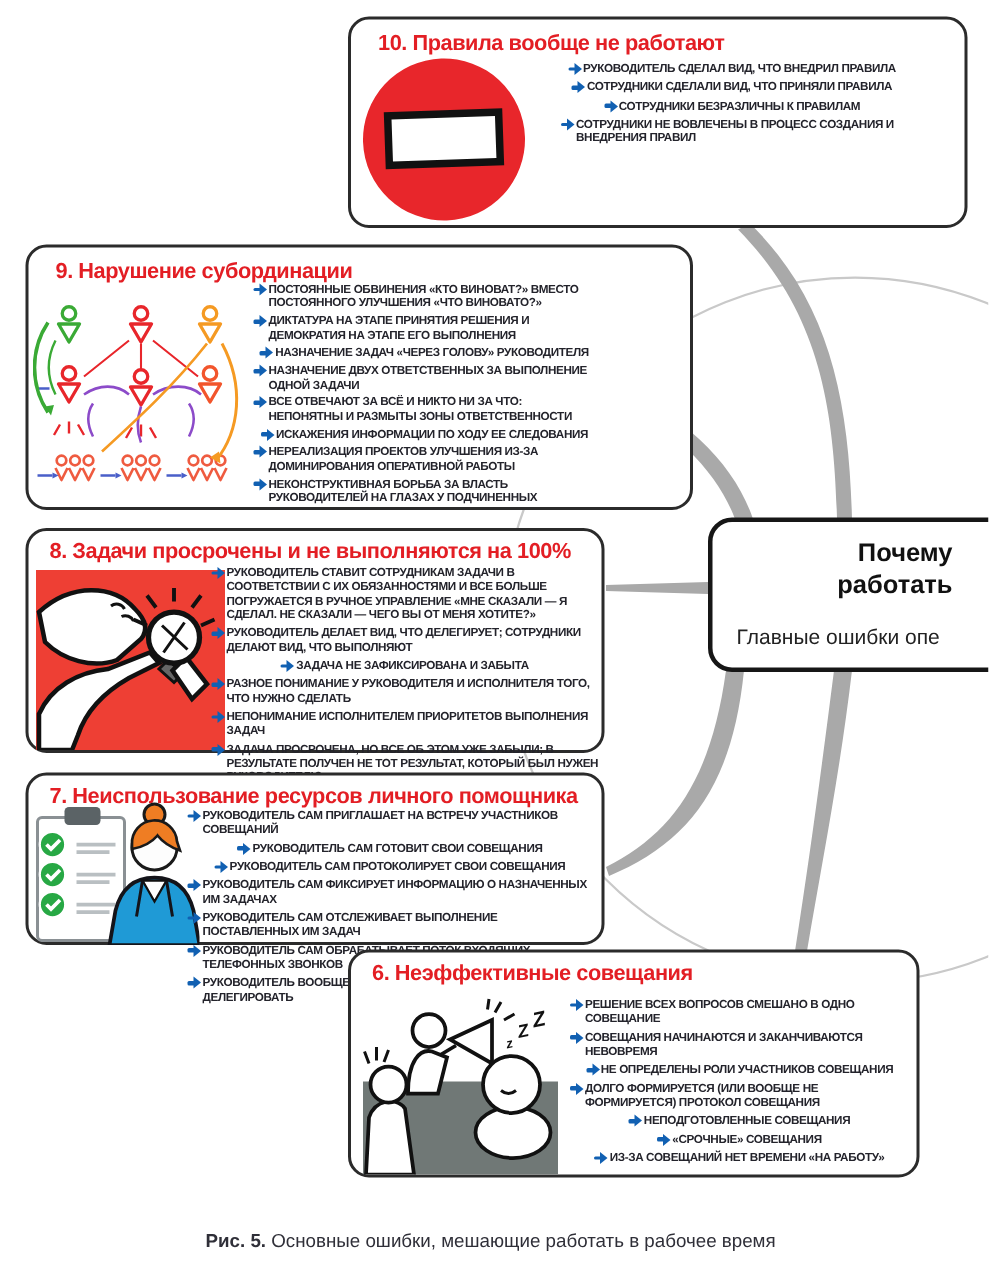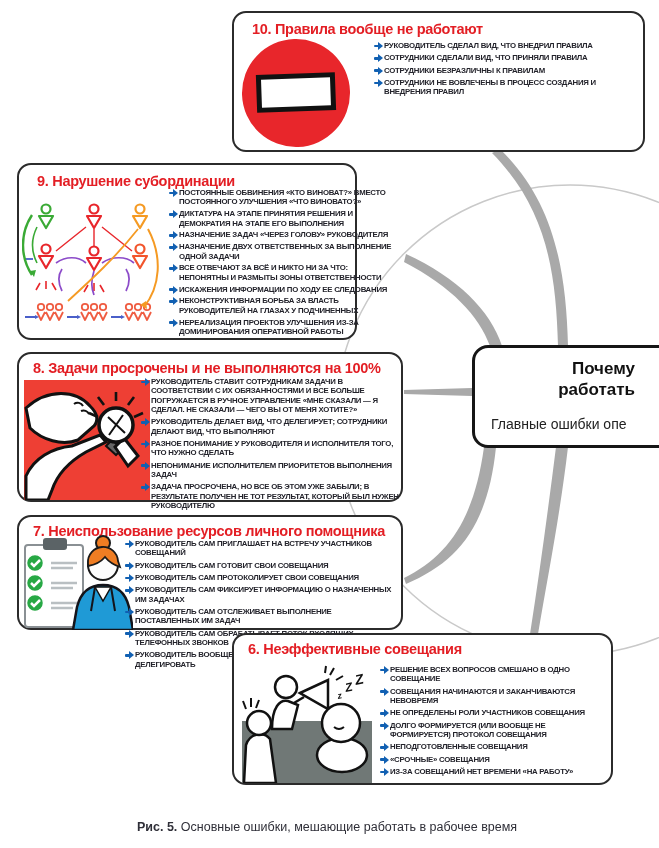--- a/index.html
+++ b/index.html
@@ -3,21 +3,21 @@
 <meta charset="utf-8">
 <style>
   html,body{margin:0;padding:0;background:#fff;}
   #stage{position:relative;width:659px;height:848px;background:#ffffff;overflow:hidden;
          font-family:"Liberation Sans",sans-serif;}
   svg{display:block;}
   #bg-connectors{position:absolute;left:0;top:0;z-index:0;}
   .card{position:absolute;background:#fff;border:2px solid #2b2b2b;border-radius:14px;z-index:2;box-sizing:border-box;}
   .card-title{position:absolute;font-weight:bold;font-size:14.5px;letter-spacing:-0.3px;color:#e31e24;white-space:nowrap;}
   .bullets{position:absolute;}
-  .bullet{display:flex;align-items:flex-start;margin-bottom:3px;}
+  .bullet{display:flex;align-items:flex-start;margin-bottom:3px;justify-content:center;}
   .arw{flex:0 0 10px;position:relative;width:10px;height:8px;margin-top:1px;}
   .arw::before{content:"";position:absolute;left:0;top:2.6px;width:5px;height:2.8px;background:#1160b2;border-radius:1px;}
   .arw::after{content:"";position:absolute;left:4px;top:0;border-left:5.5px solid #1160b2;
               border-top:4px solid transparent;border-bottom:4px solid transparent;}
   .bt{font-weight:bold;font-size:7.8px;line-height:1.2;letter-spacing:-0.25px;color:#23232b;}
   .s9 .bullet{margin-bottom:2.5px;}
   .illus{position:absolute;}
   #hub{position:absolute;left:472px;top:345px;width:230px;height:103px;background:#fff;border:3px solid #161616;
        border-radius:16px;z-index:2;box-sizing:border-box;}
   #hub-title{position:absolute;left:8px;top:10px;width:152px;text-align:right;font-weight:bold;
@@ -66,21 +66,21 @@
         </div>
 
 
         <div class="bullet">
           <span class="arw"></span>
           <span class="bt">СОТРУДНИКИ НЕ ВОВЛЕЧЕНЫ В ПРОЦЕСС СОЗДАНИЯ И ВНЕДРЕНИЯ ПРАВИЛ</span>
         </div>
       </div>
   </div>
 
-  <div class="card s9" style="left:17px;top:163px;width:340px;height:177px;padding-left:20px;">
+  <div class="card s9" style="left:17px;top:163px;width:445px;height:177px;padding-left:20px;">
     <div class="card-title" style="left:18px;top:8px;">9. Нарушение субординации</div>
     <svg class="illus" style="left:3px;top:30px;" width="145" height="142" viewBox="0 0 145 142">
       <defs>
         <g id="pg" fill="none" stroke-width="2.2" stroke-linejoin="round">
           <circle cx="0" cy="-10" r="4.5"></circle>
           <path d="M-7,-3 L0,9 L7,-3 Z"></path>
         </g>
         <g id="crowd" fill="none" stroke-width="1.8" stroke-linejoin="round">
           <circle cx="-9" cy="0" r="3.2"></circle>
             <circle cx="0" cy="0" r="3.2"></circle>
@@ -139,26 +139,26 @@
           <span class="bt">ВСЕ ОТВЕЧАЮТ ЗА ВСЁ И НИКТО НИ ЗА ЧТО: НЕПОНЯТНЫ И РАЗМЫТЫ ЗОНЫ ОТВЕТСТВЕННОСТИ</span>
         </div>
 
         <div class="bullet">
           <span class="arw"></span>
           <span class="bt">ИСКАЖЕНИЯ ИНФОРМАЦИИ ПО ХОДУ ЕЕ СЛЕДОВАНИЯ</span>
         </div>
 
         <div class="bullet">
           <span class="arw"></span>
+          <span class="bt">НЕРЕАЛИЗАЦИЯ ПРОЕКТОВ УЛУЧШЕНИЯ ИЗ-ЗА ДОМИНИРОВАНИЯ ОПЕРАТИВНОЙ РАБОТЫ</span>
+        </div>
+
+        <div class="bullet">
+          <span class="arw"></span>
           <span class="bt">НЕКОНСТРУКТИВНАЯ БОРЬБА ЗА ВЛАСТЬ РУКОВОДИТЕЛЕЙ НА ГЛАЗАХ У ПОДЧИНЕННЫХ</span>
-        </div>
-
-        <div class="bullet">
-          <span class="arw"></span>
-          <span class="bt">НЕРЕАЛИЗАЦИЯ ПРОЕКТОВ УЛУЧШЕНИЯ ИЗ-ЗА ДОМИНИРОВАНИЯ ОПЕРАТИВНОЙ РАБОТЫ</span>
         </div>
       </div>
   </div>
 
   <div class="card" style="left:17px;top:352px;width:386px;height:150px;padding-left:33px;">
     <div class="card-title" style="left:14px;top:6px;">8. Задачи просрочены и не выполняются на 100%</div>
     <svg class="illus" style="left:5px;top:26px;" width="126" height="120" viewBox="0 0 126 120">
       <rect x="0" y="0" width="126" height="120" fill="#ee3f34"></rect>
       <path d="M2,28 C24,8 52,10 66,26 C73,33 75,40 70,46 L54,60 C38,66 18,60 6,48 Z" fill="#ffffff" stroke="#111" stroke-width="3"></path>
       <path d="M50,24 a6,6 0 0 1 9,2 M57,31 a6,6 0 0 1 8,3" fill="none" stroke="#111" stroke-width="2"></path>
@@ -174,20 +174,24 @@
         <div class="bullet">
           <span class="arw"></span>
           <span class="bt">РУКОВОДИТЕЛЬ СТАВИТ СОТРУДНИКАМ ЗАДАЧИ В СООТВЕТСТВИИ С ИХ ОБЯЗАННОСТЯМИ И ВСЕ БОЛЬШЕ ПОГРУЖАЕТСЯ В РУЧНОЕ УПРАВЛЕНИЕ «МНЕ СКАЗАЛИ — Я СДЕЛАЛ. НЕ СКАЗАЛИ — ЧЕГО ВЫ ОТ МЕНЯ ХОТИТЕ?»</span>
         </div>
 
         <div class="bullet">
           <span class="arw"></span>
           <span class="bt">РУКОВОДИТЕЛЬ ДЕЛАЕТ ВИД, ЧТО ДЕЛЕГИРУЕТ; СОТРУДНИКИ ДЕЛАЮТ ВИД, ЧТО ВЫПОЛНЯЮТ</span>
         </div>
 
+        <div class="bullet">
+          <span class="arw"></span>
+          <span class="bt">ЗАДАЧА НЕ ЗАФИКСИРОВАНА И ЗАБЫТА</span>
+        </div>
 
         <div class="bullet">
           <span class="arw"></span>
           <span class="bt">РАЗНОЕ ПОНИМАНИЕ У РУКОВОДИТЕЛЯ И ИСПОЛНИТЕЛЯ ТОГО, ЧТО НУЖНО СДЕЛАТЬ</span>
         </div>
 
         <div class="bullet">
           <span class="arw"></span>
           <span class="bt">НЕПОНИМАНИЕ ИСПОЛНИТЕЛЕМ ПРИОРИТЕТОВ ВЫПОЛНЕНИЯ ЗАДАЧ</span>
         </div>

